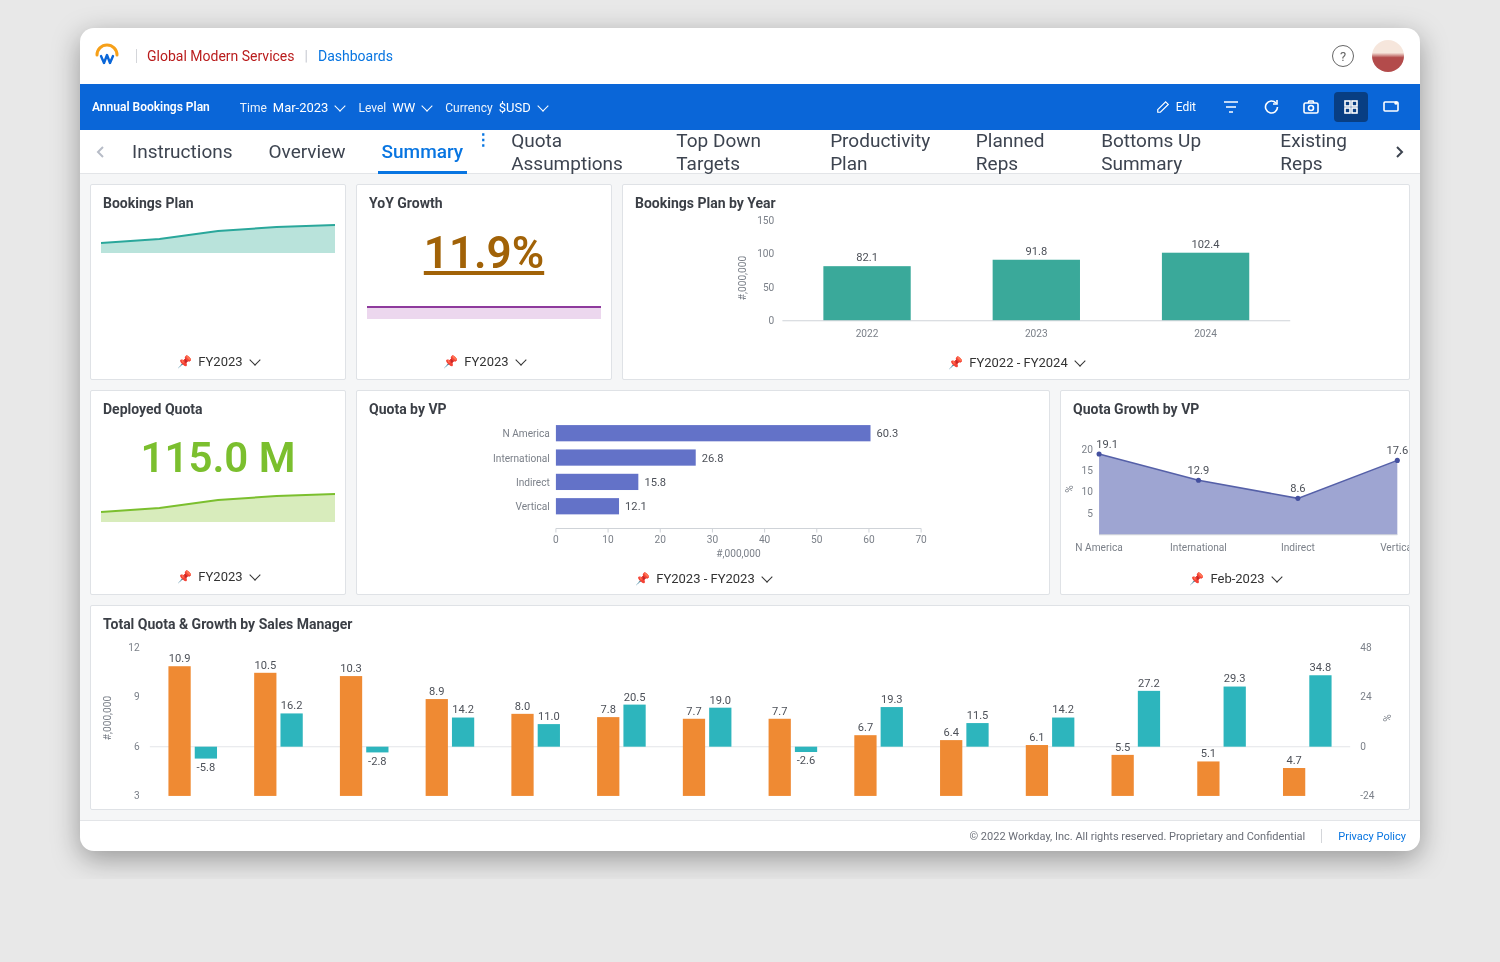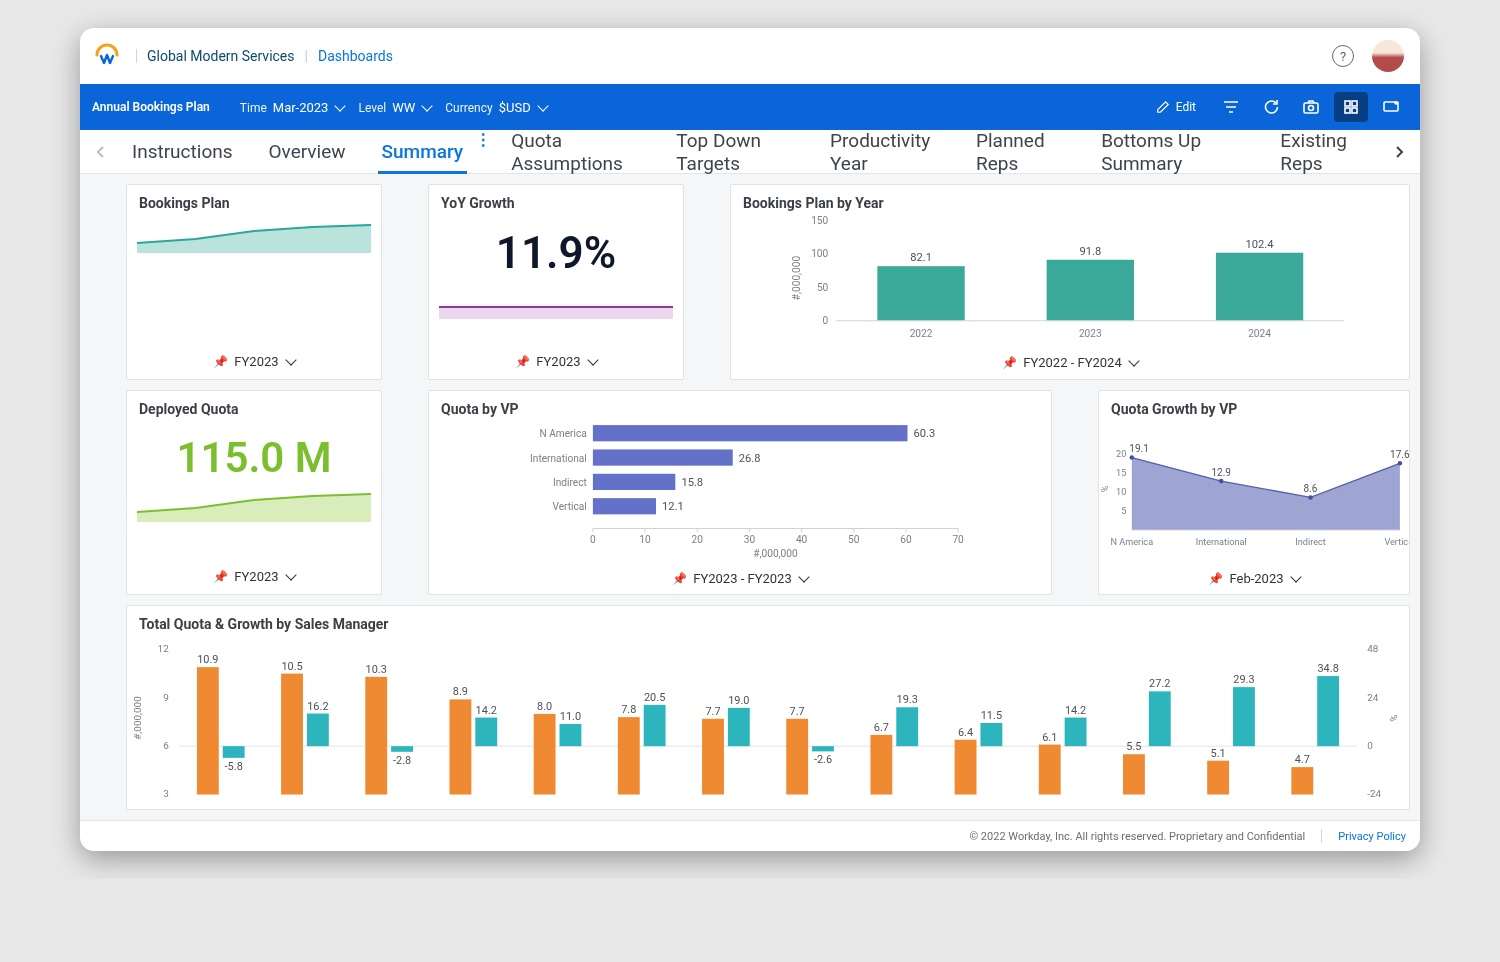--- a/index.html
+++ b/index.html
@@ -19,21 +19,21 @@
   }
   
   .topbar {
     display: flex; align-items: center; padding: 10px 16px 10px 12px; height: 56px;
   }
   .logo {
     width: 30px; height: 30px; margin-right: 14px;
     display: flex; align-items: center; justify-content: center;
   }
   .logo svg { width: 26px; height: 26px; }
-  .crumb { color: #0c4a6e; font-size: 14px; }
+  .crumb { color: #b91c1c; font-size: 14px; }
   .crumb-sep { color: #c6c9d1; margin: 0 10px; }
   .crumb-link { color: #0875e1; }
   .top-spacer { flex: 1; }
   .help-icon {
     width: 22px; height: 22px; border: 1.5px solid #666; border-radius: 50%;
     display: flex; align-items: center; justify-content: center;
     font-size: 13px; color: #666; margin-right: 18px; cursor: pointer;
   }
   .avatar {
     width: 32px; height: 32px; border-radius: 50%; background: linear-gradient(#f6e6dc 40%, #b34b4b 55%);
@@ -81,45 +81,45 @@
   .tab.active::after {
     content: ""; position: absolute; left: 14px; right: 14px; bottom: -1px; height: 3px;
     background: #0875e1;
   }
   .tab-more { color: #0875e1; font-weight: 700; margin-left: -6px; letter-spacing: 2px; }
   
   .grid { padding: 10px; background: #f5f6f7; display: flex; flex-direction: column; gap: 10px; }
   .row { display: flex; gap: 10px; }
   .card {
     background: #fff; border: 1px solid #dfe2e6; border-radius: 2px;
-    display: flex; flex-direction: column; margin-left: 36px;
+    display: flex; flex-direction: column;
   }
   .card-title { font-size: 14px; font-weight: 700; color: #3b3f46; padding: 10px 12px 2px; }
   .card-body { flex: 1; position: relative; }
   .card-foot {
     display: flex; align-items: center; justify-content: center; gap: 6px;
     font-size: 13px; color: #333; padding: 8px 0 10px; cursor: pointer;
   }
   .pin { color: #0a66d8; font-size: 12px; }
   .metric {
     font-size: 44px; font-weight: 600; text-align: center; padding: 14px 0 0;
   }
   .m-teal { color: #2aa79b; }
-  .m-purple { color: #0f172a; }
+  .m-purple { color: #a16207; text-decoration: underline; }
   .m-lime { color: #7bbf2e; }
   
   .spark { height: 44px; padding: 0 10px 4px; }
   .spark svg { width: 100%; height: 100%; }
   
   .w1 { width: 256px; height: 196px; }
   .w2 { width: 256px; height: 196px; }
   .w3 { flex: 1; height: 196px; }
   .w4 { width: 256px; height: 205px; }
   .w5 { flex: 1; height: 205px; }
-  .w6 { width: 312px; height: 205px; }
+  .w6 { width: 350px; height: 205px; }
   .w7 { width: 100%; height: 205px; }
   
   .axis-lbl { font-size: 10px; fill: #7b8089; }
   .data-lbl { font-size: 11px; fill: #4d5159; }
   .ytitle { font-size: 10px; fill: #7b8089; }
   
   .footer {
     display: flex; align-items: center; padding: 8px 14px; font-size: 11px; color: #6a6e77;
     border-top: 1px solid #e3e5e8; gap: 16px; justify-content: flex-end;
   }
@@ -200,21 +200,21 @@
           <path d="M7 2 L2 7 L7 12" stroke="currentColor" fill="none" stroke-width="2"></path>
         </svg>
     </div>
     <div id="tabs-host" style="display:flex;flex:1;height:100%">
         <div class="tab">Instructions</div>
         <div class="tab">Overview</div>
         <div class="tab active">Summary</div>
         <span class="tab-more">⋮</span>
         <div class="tab">Quota Assumptions</div>
         <div class="tab">Top Down Targets</div>
-        <div class="tab">Productivity Year</div>
+        <div class="tab">Productivity Plan</div>
         <div class="tab">Planned Reps</div>
         <div class="tab">Bottoms Up Summary</div>
         <div class="tab">Existing Reps</div>
       </div>
     <div class="tab-arr" style="color:#3d4450">
       <svg width="10" height="14" viewBox="0 0 10 14">
           <path d="M3 2 L8 7 L3 12" stroke="currentColor" fill="none" stroke-width="2"></path>
         </svg>
     </div>
   </div>

